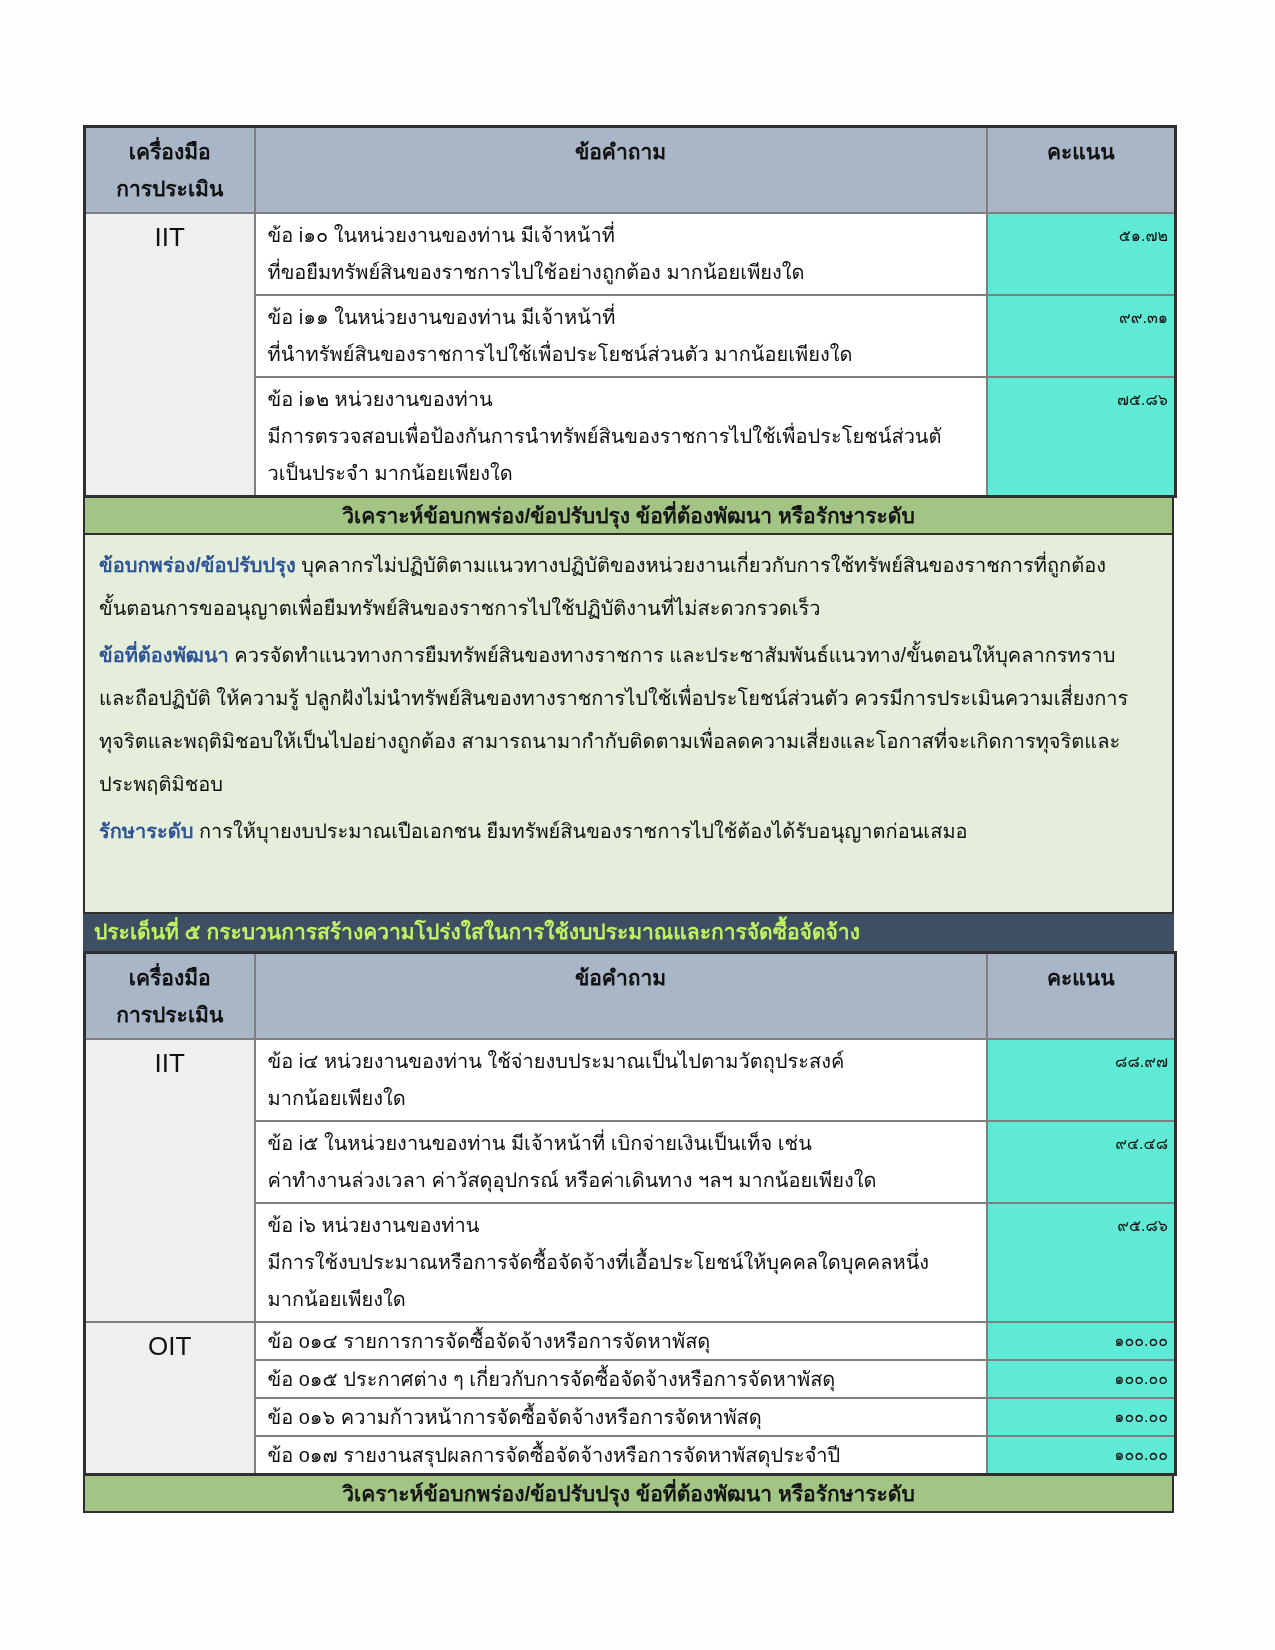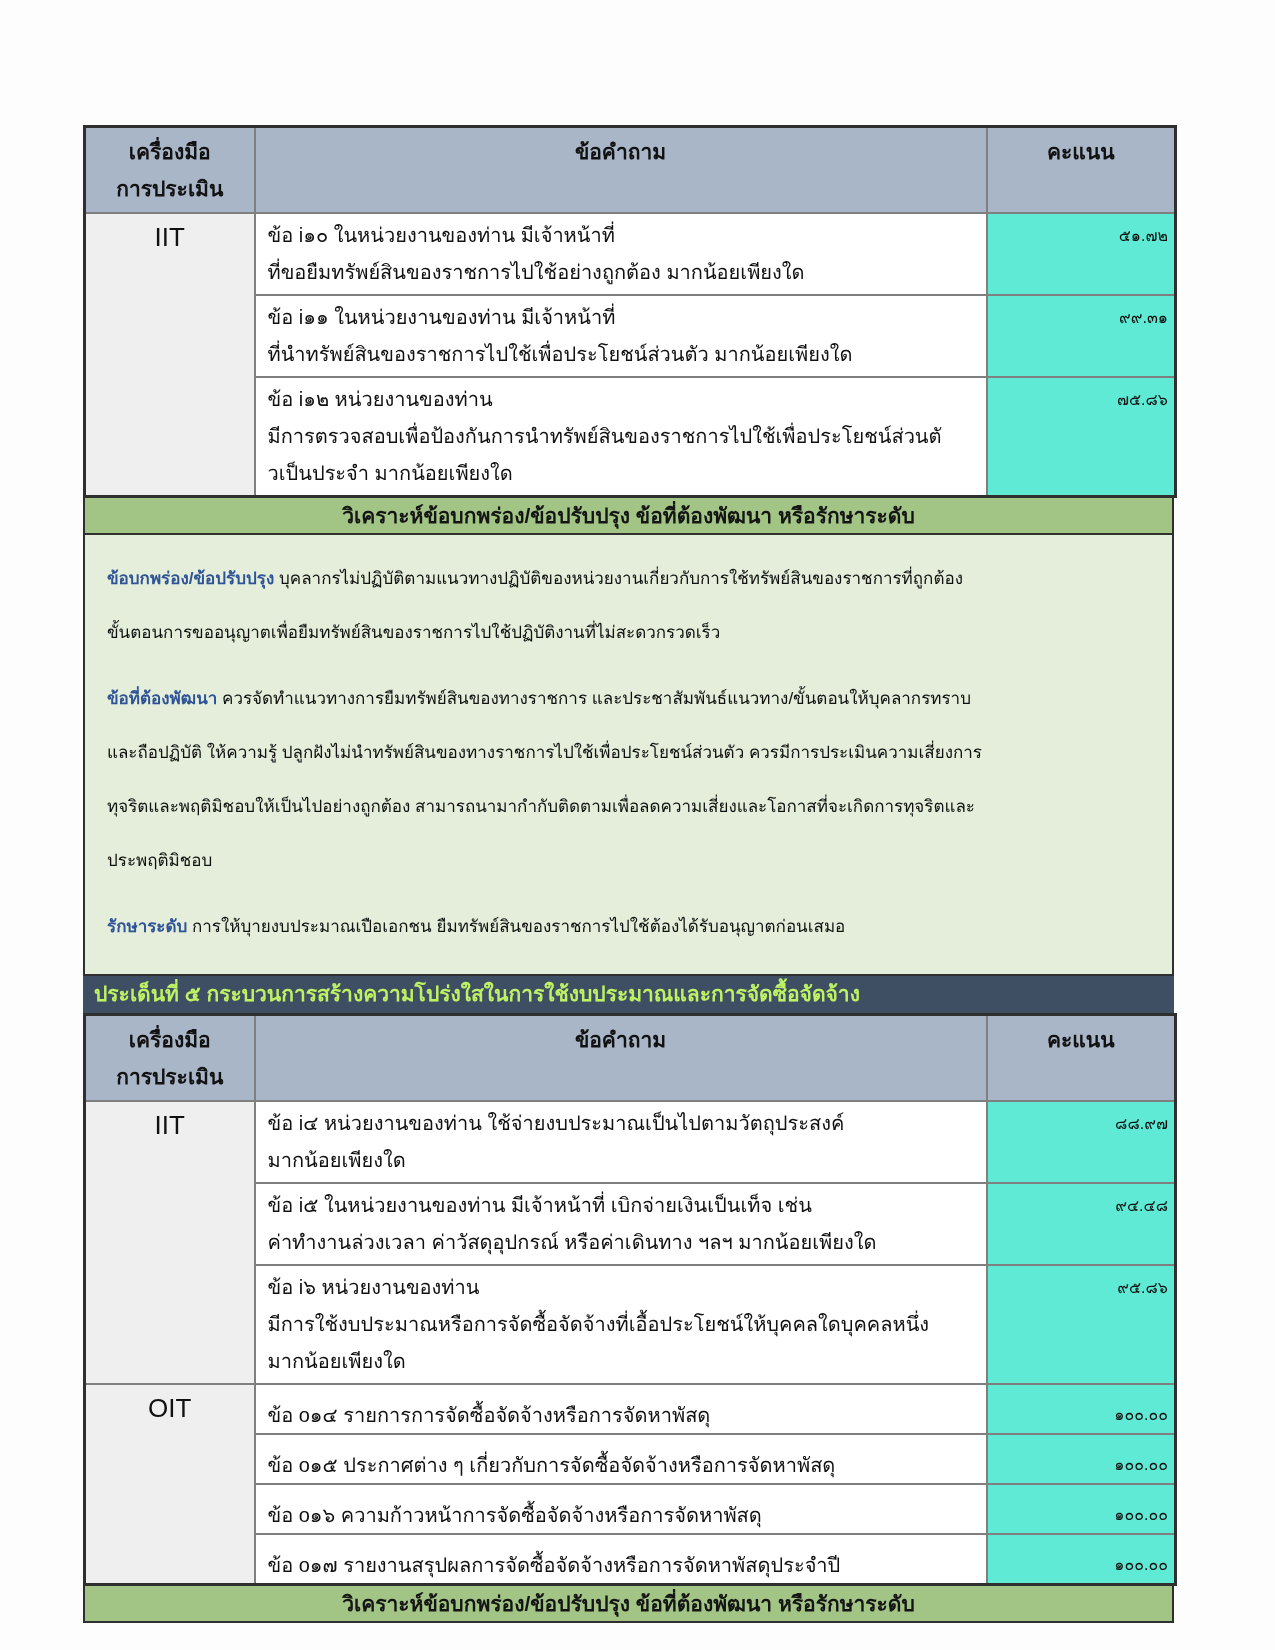--- a/index.html
+++ b/index.html
@@ -57,44 +57,44 @@
     padding: 3px 12px;
     white-space: pre-line;
   }
   td.s {
     background: #5eead4;
     font-size: 16px;
     line-height: 37px;
     padding: 3px 6px;
     text-align: right;
   }
-  tr.compact td.q, tr.compact td.s { line-height: 32px; padding-top: 14px; padding-bottom: 2px; }
+  tr.compact td.q, tr.compact td.s { line-height: 32px; padding-top: 2px; padding-bottom: 2px; }
 
   
   .green-bar {
     width: 100%;
     height: 37px;
     background: var(--green-bar-bg, #a2c585);
     border: 2px solid var(--outer-border, #2f2f2f);
     border-top: none;
     display: flex; align-items: center; justify-content: center;
     font-weight: bold; font-size: 21px; color: #151515; text-align: center;
   }
   .analysis-box {
     width: 100%;
     min-height: 379px;
     background: var(--analysis-bg, #e4eeda);
     border: 2px solid var(--outer-border, #2f2f2f);
     border-top: none;
     padding: 5px 10px 8px 10px;
   }
   .analysis-box p {
-    margin: 12px;
-    font-size: 17px;
-    line-height: 54px;
+    margin: 4px;
+    font-size: 20px;
+    line-height: 43px;
   }
   .analysis-box .lbl {
     color: var(--label-blue, #2f5496);
     font-weight: bold;
   }
   .analysis-box .txt { white-space: pre-line; }
 
   .section-bar {
     width: 100%;
     height: 37px;

